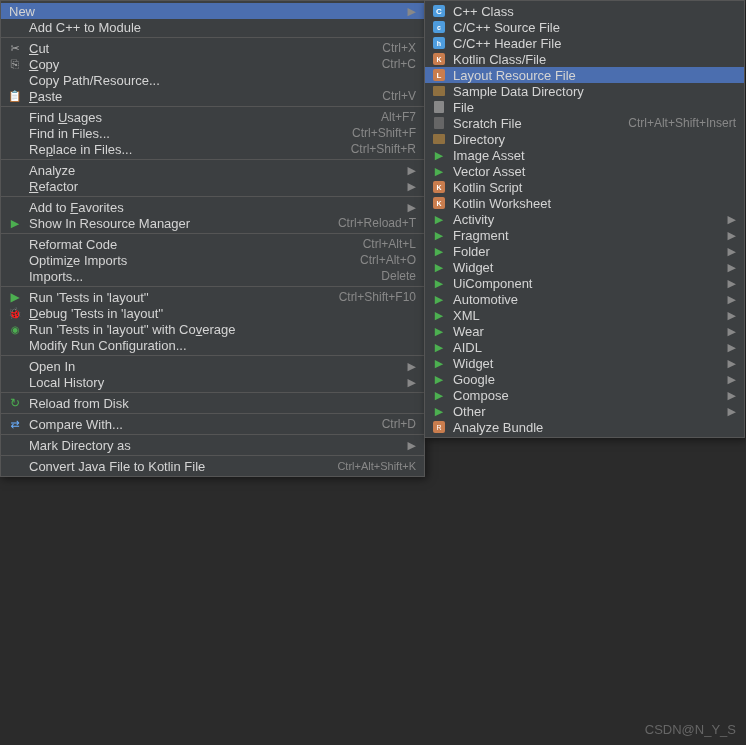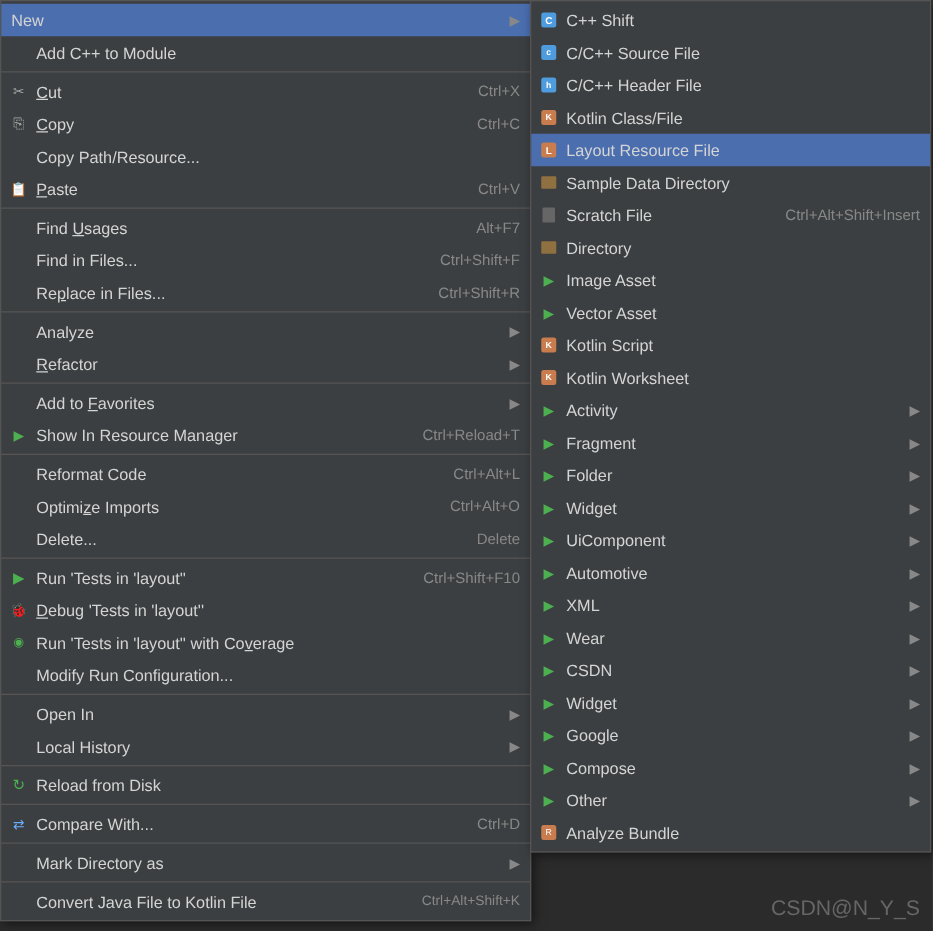--- a/index.html
+++ b/index.html
@@ -40,21 +40,21 @@
       padding: 2px 0;
       position: absolute;
       left: 424px;
       top: 0;
     }
 
     .menu-item {
       display: flex;
       align-items: center;
       padding: 3px 8px 3px 28px;
-      height: 26px;
+      height: 16px;
       cursor: pointer;
       position: relative;
       white-space: nowrap;
       text-align: center;
     }
 
     .menu-item.highlighted {
       background: #4b6eaf;
     }
 
@@ -119,21 +119,21 @@
     .sq-kotlin { background: #c97d4e; width: 12px; height: 12px; border-radius: 2px; display: flex; align-items: center; justify-content: center; color: white; font-size: 7px; font-weight: bold; }
     .sq-layout { background: #c97d4e; width: 12px; height: 12px; border-radius: 2px; display: flex; align-items: center; justify-content: center; color: white; font-size: 8px; font-weight: bold; }
     .sq-folder { background: #8f7040; width: 12px; height: 10px; border-radius: 1px; }
     .sq-file { background: #888; width: 10px; height: 12px; border-radius: 1px; }
 
     .watermark {
       position: absolute;
       bottom: 8px;
       right: 10px;
       color: #666;
-      font-size: 17px;
+      font-size: 13px;
     }
 
     
     .ul { text-decoration: underline; }
   </style>
 </head>
 <body>
 
 <div class="menu-container">
 
@@ -200,21 +200,21 @@
     <div class="menu-divider"></div>
     <div class="menu-item">
       <span>Reformat Code</span>
       <span class="shortcut">Ctrl+Alt+L</span>
     </div>
     <div class="menu-item">
       <span>Optimi<span class="ul">z</span>e Imports</span>
       <span class="shortcut">Ctrl+Alt+O</span>
     </div>
     <div class="menu-item">
-      <span>Delete...</span>
+      <span>Imports...</span>
       <span class="shortcut">Delete</span>
     </div>
     <div class="menu-divider"></div>
     <div class="menu-item">
       <span class="icon" style="color:#4caf50;font-size:12px">▶</span>
       <span>Run 'Tests in 'layout''</span>
       <span class="shortcut">Ctrl+Shift+F10</span>
     </div>
     <div class="menu-item">
       <span class="icon" style="color:#4caf50;font-size:11px">🐞</span>
@@ -258,21 +258,21 @@
       <span class="shortcut" style="font-size:11px">Ctrl+Alt+Shift+K</span>
     </div>
   </div>
 
   <div class="right-menu">
 
     <div class="menu-item">
       <span class="ri">
         <span class="sq-cpp">C</span>
       </span>
-      <span>C++ Shift</span>
+      <span>C++ Class</span>
     </div>
     <div class="menu-item">
       <span class="ri">
         <span style="background:#4e9cdd;width:12px;height:12px;border-radius:2px;display:flex;align-items:center;justify-content:center;color:white;font-size:7px;font-weight:bold;">c</span>
       </span>
       <span>C/C++ Source File</span>
     </div>
     <div class="menu-item">
       <span class="ri">
         <span style="background:#4e9cdd;width:12px;height:12px;border-radius:2px;display:flex;align-items:center;justify-content:center;color:white;font-size:7px;font-weight:bold;">h</span>
@@ -290,20 +290,26 @@
       <span class="ri">
         <span class="sq-layout" style="background:#c97d4e;">L</span>
       </span>
       <span>Layout Resource File</span>
     </div>
     <div class="menu-item">
       <span class="ri">
         <span class="sq-folder"></span>
       </span>
       <span>Sample Data Directory</span>
+    </div>
+    <div class="menu-item">
+      <span class="ri">
+        <span class="sq-file"></span>
+      </span>
+      <span>File</span>
     </div>
     <div class="menu-item">
       <span class="ri">
         <span style="background:#666;width:10px;height:12px;border-radius:1px;"></span>
       </span>
       <span>Scratch File</span>
       <span class="shortcut" style="font-size:12px">Ctrl+Alt+Shift+Insert</span>
     </div>
     <div class="menu-item">
       <span class="ri">
@@ -366,21 +372,21 @@
       <span>XML</span>
       <span class="arrow">▶</span>
     </div>
     <div class="menu-item">
       <span class="ri" style="color:#4caf50;font-size:11px">▶</span>
       <span>Wear</span>
       <span class="arrow">▶</span>
     </div>
     <div class="menu-item">
       <span class="ri" style="color:#4caf50;font-size:11px">▶</span>
-      <span>CSDN</span>
+      <span>AIDL</span>
       <span class="arrow">▶</span>
     </div>
     <div class="menu-item">
       <span class="ri" style="color:#4caf50;font-size:11px">▶</span>
       <span>Widget</span>
       <span class="arrow">▶</span>
     </div>
     <div class="menu-item">
       <span class="ri" style="color:#4caf50;font-size:11px">▶</span>
       <span>Google</span>

